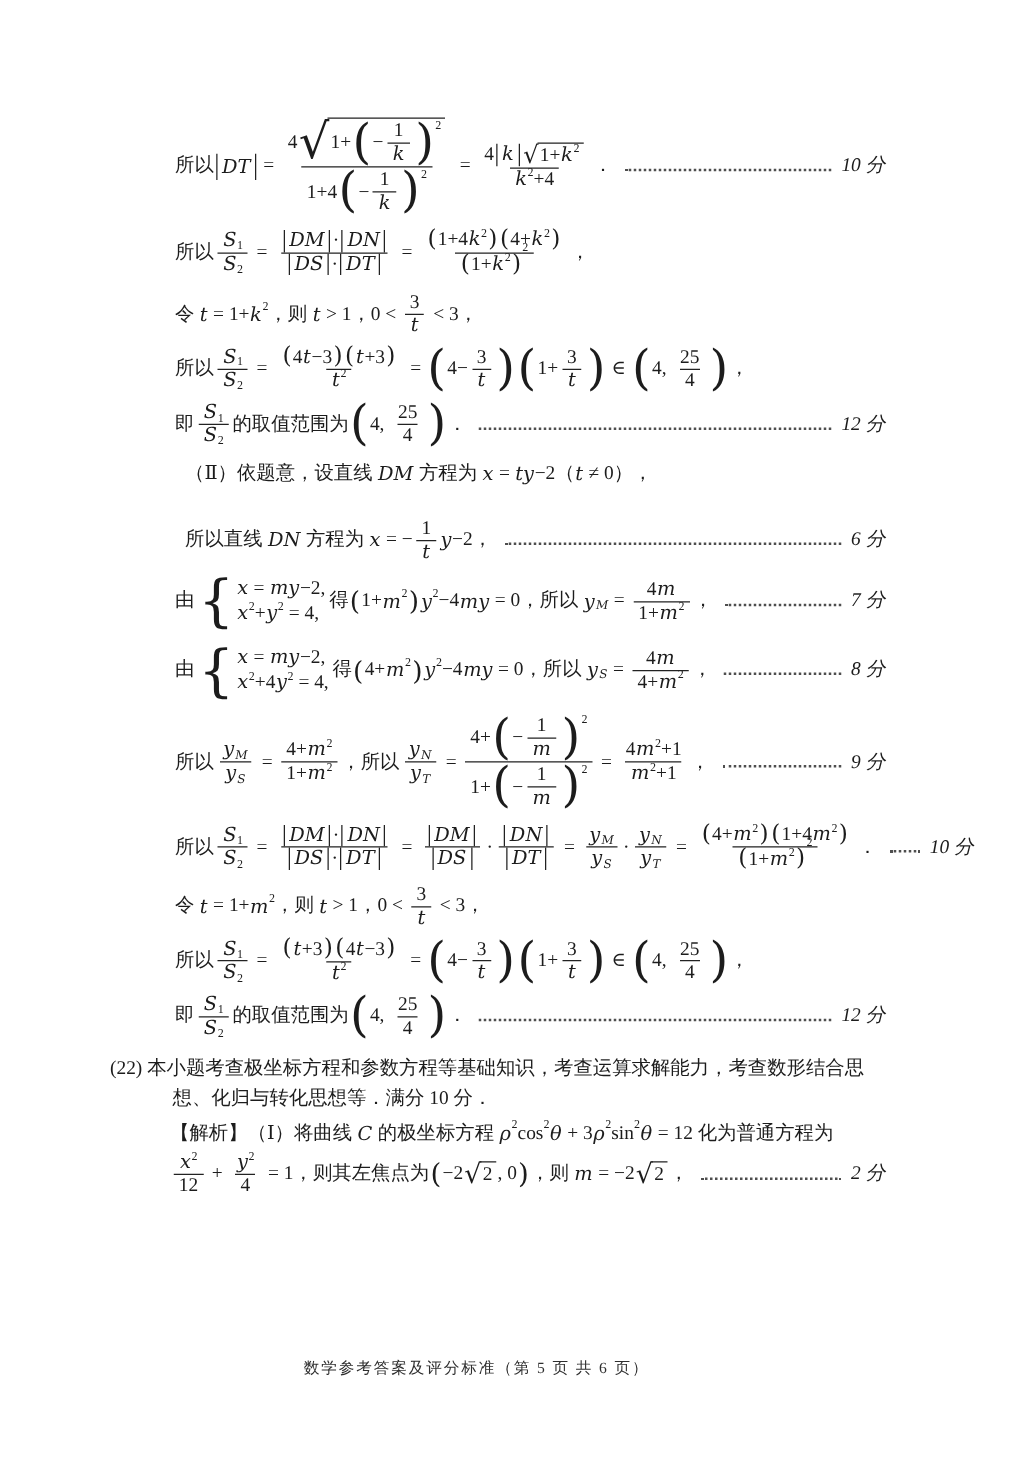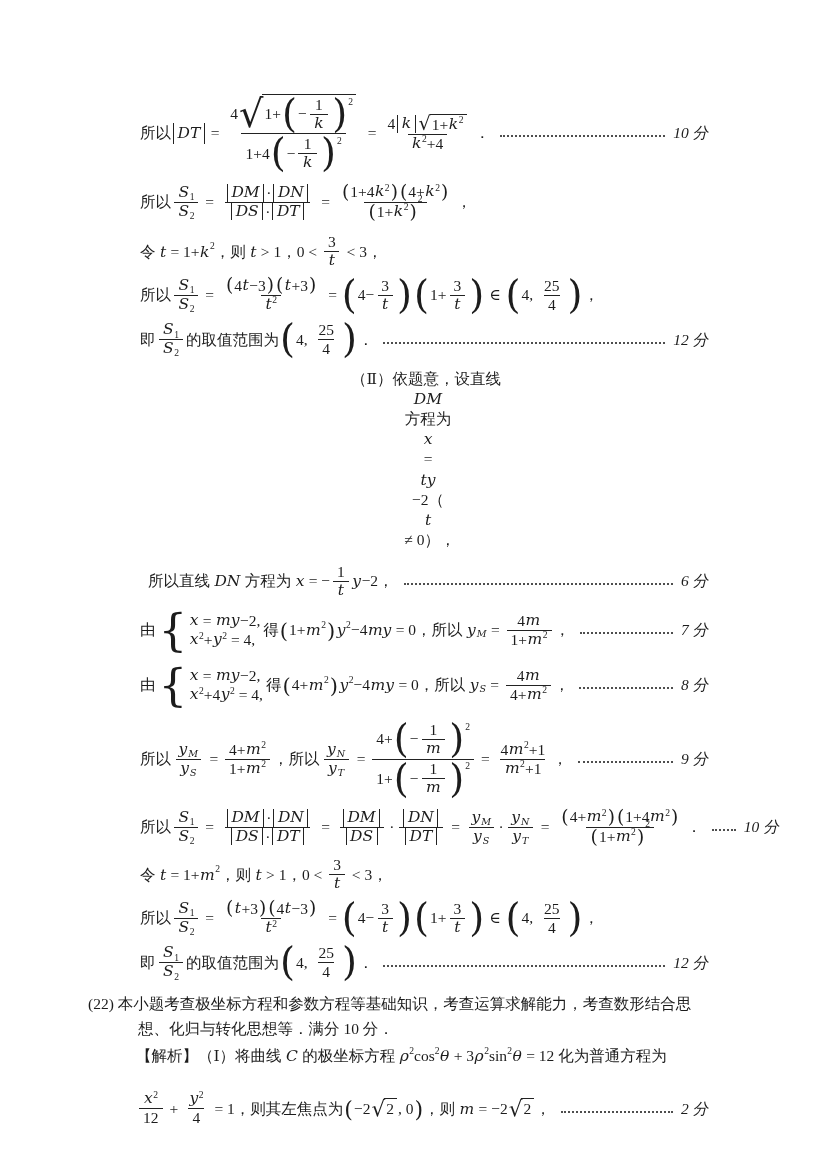--- a/index.html
+++ b/index.html
@@ -354,21 +354,21 @@
                 <span class="mt">4</span>
               </span>
             </span>
           </span>
           <span class="grow pc" style="font-size: 38.4562px;">)</span>
         </span>
         <span class="mt">．</span>
         <span class="dots"></span>
         <span class="score">12 分</span>
       </div>
-      <div class="line" style="margin-left: 148px; margin-bottom: 13px; flex-direction: column;">
+      <div class="line" style="margin-left: 148px; margin-bottom: 24px;">
         <span class="mt">（Ⅱ）依题意，设直线 </span>
         <span class="mi">DM</span>
         <span class="mt"> 方程为 </span>
         <span class="mi">x</span>
         <span class="mt"> = </span>
         <span class="mi">ty</span>
         <span class="mt">−2（</span>
         <span class="mi">t</span>
         <span class="mt"> ≠ 0），</span>
       </div>
@@ -922,21 +922,21 @@
               </span>
             </span>
           </span>
           <span class="grow pc" style="font-size: 38.4562px;">)</span>
         </span>
         <span class="mt">．</span>
         <span class="dots"></span>
         <span class="score">12 分</span>
       </div>
       <div class="line block" style="margin-left: 138px; text-indent: -50px; margin-bottom: 4px;"><span class="mt">(22) </span><span class="mt">本小题考查极坐标方程和参数方程等基础知识，考查运算求解能力，考查数形结合思想、化归与转化思想等．满分 10 分．</span></div>
-      <div class="line" style="margin-left: 136px; margin-bottom: 24px; text-align: right;">
+      <div class="line" style="margin-left: 136px; margin-bottom: 4px; text-align: right;">
         <span class="mt">【解析】（Ⅰ）将曲线 </span>
         <span class="mi">C</span>
         <span class="mt"> 的极坐标方程 </span>
         <span class="mi">ρ</span>
         <span class="msup">
           <span class="mt">2</span>
         </span>
         <span class="mt">cos</span>
         <span class="msup">
           <span class="mt">2</span>
@@ -1000,13 +1000,14 @@
           <span class="grow rad" style="font-size: 21.5634px;">√</span>
           <span class="sqrt-body grow-ref">
             <span class="mt">2</span>
           </span>
         </span>
         <span class="mt">，</span>
         <span class="dots"></span>
         <span class="score">2 分</span>
       </div>
     </div>
+  <div class="footer">数学参考答案及评分标准（第 5 页 共 6 页）</div>
 </div>
 
 </body></html>

